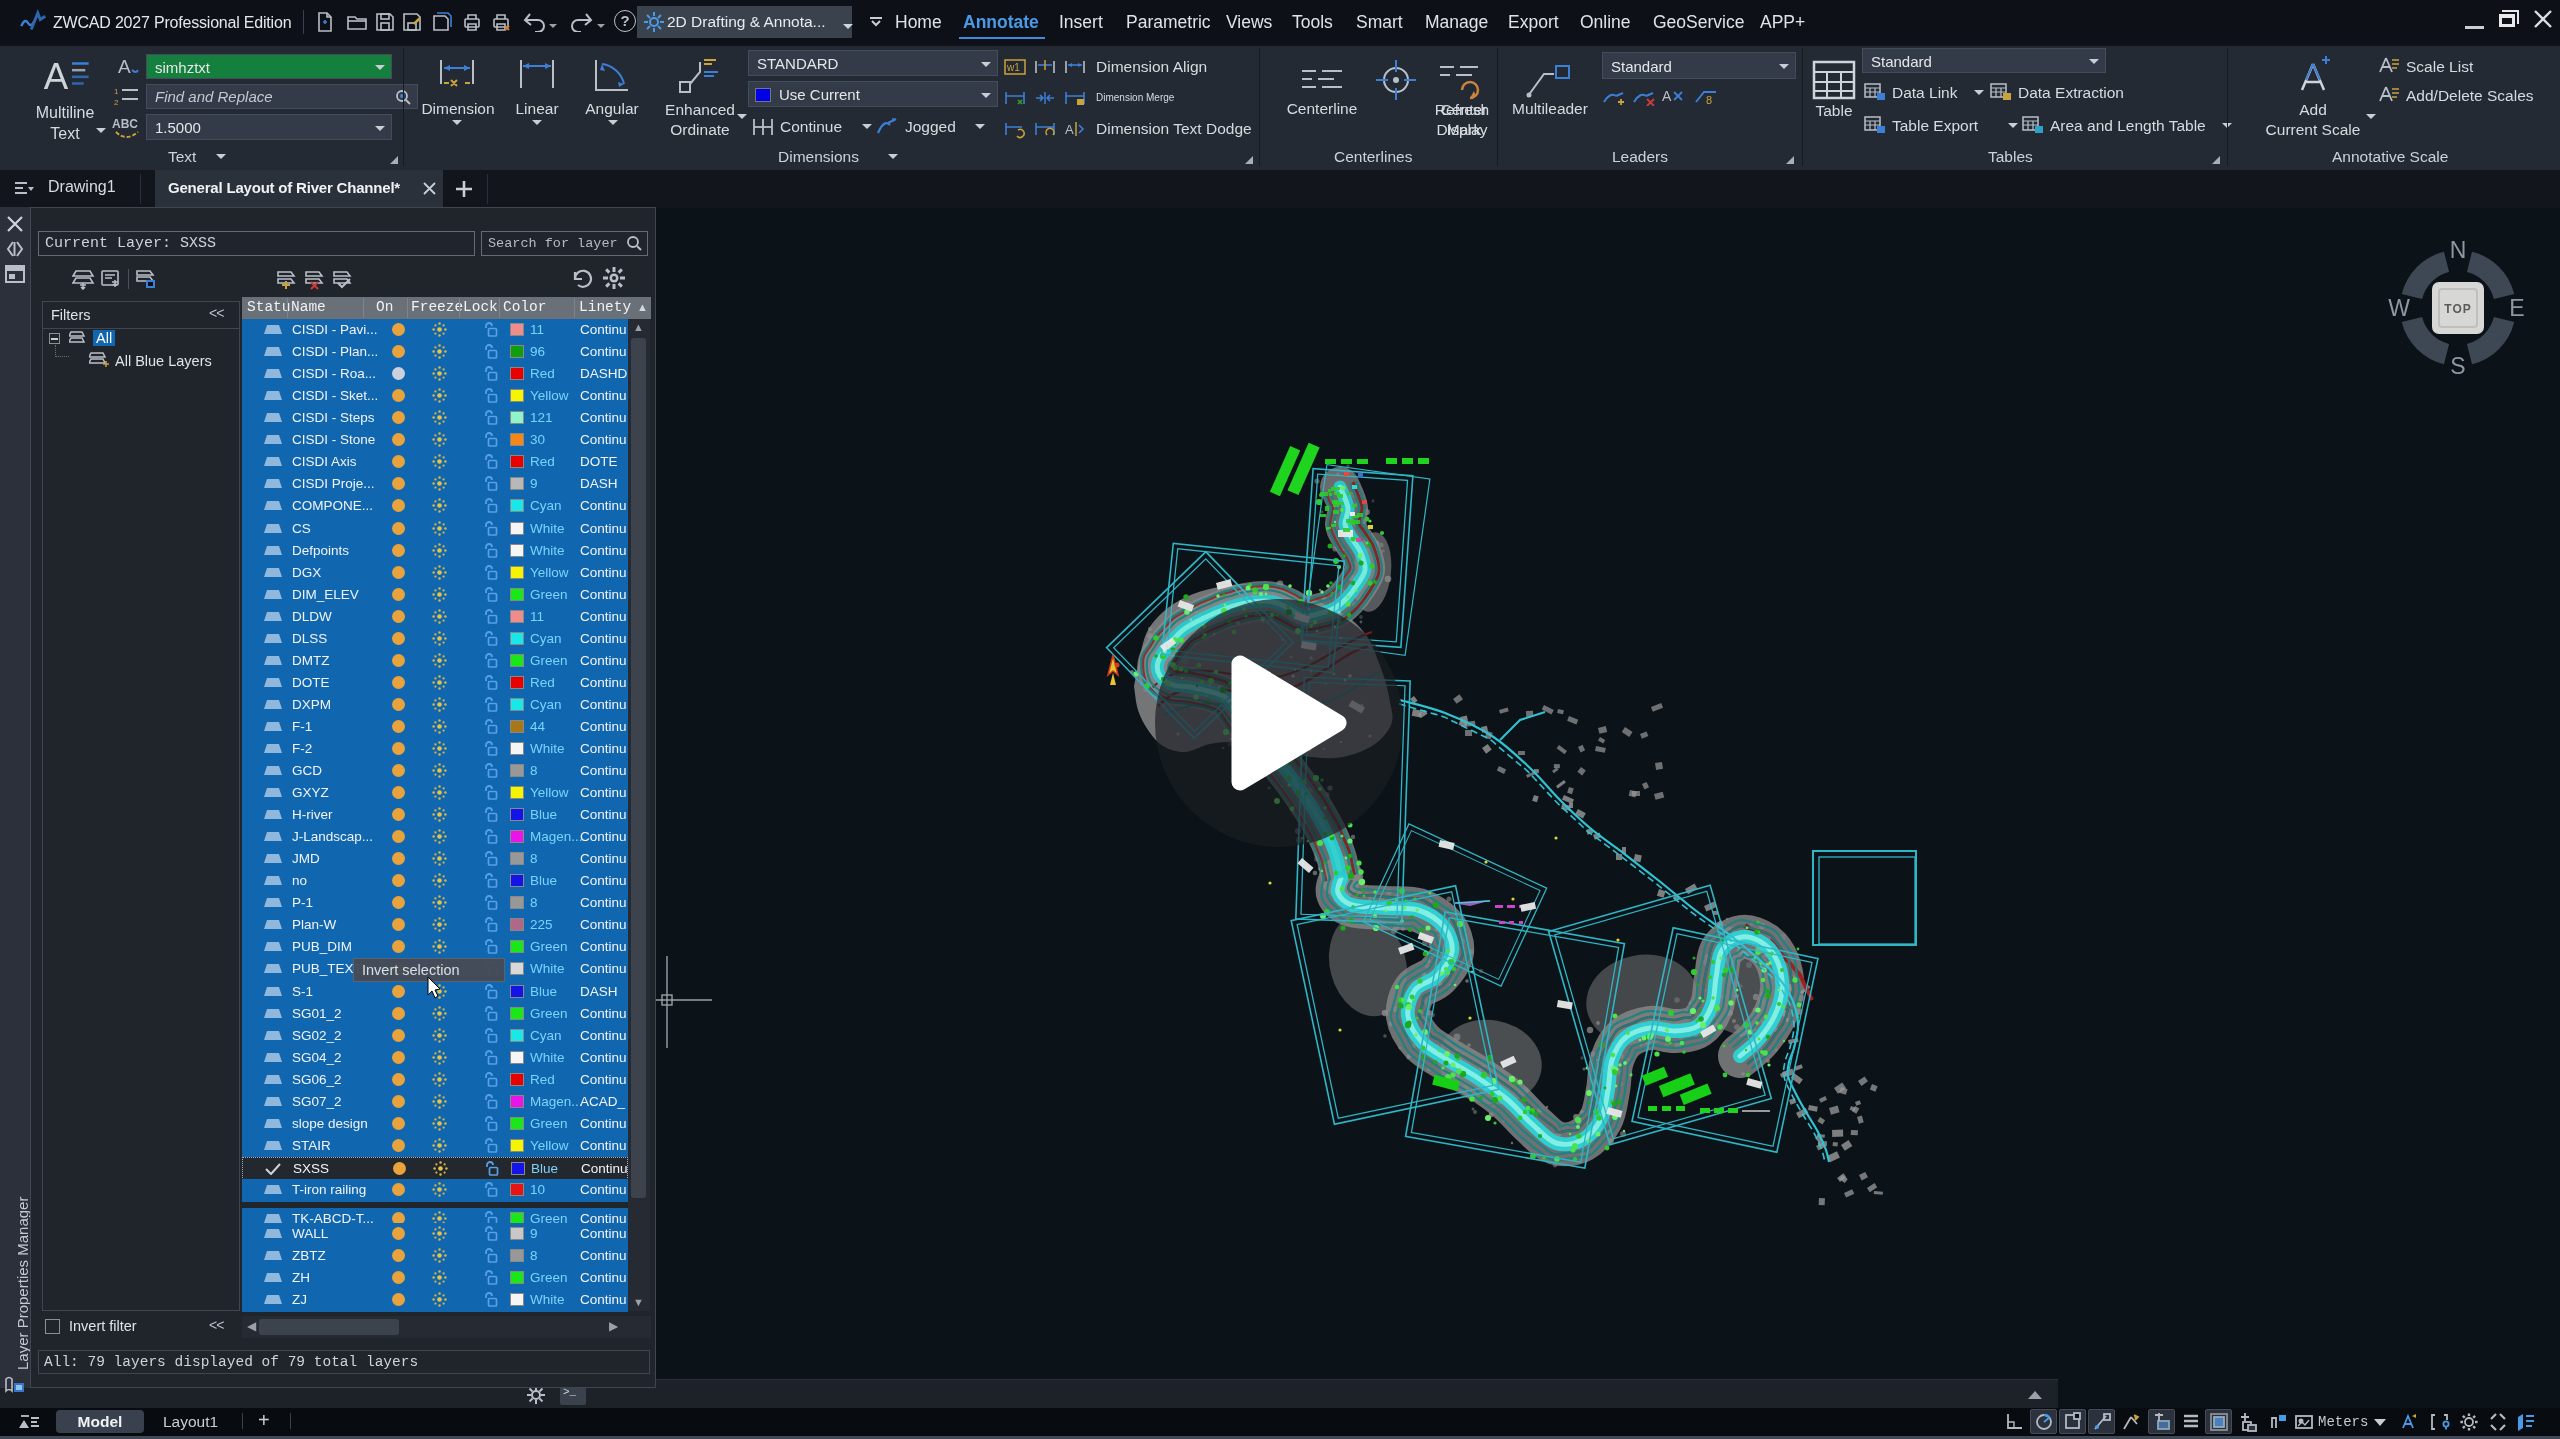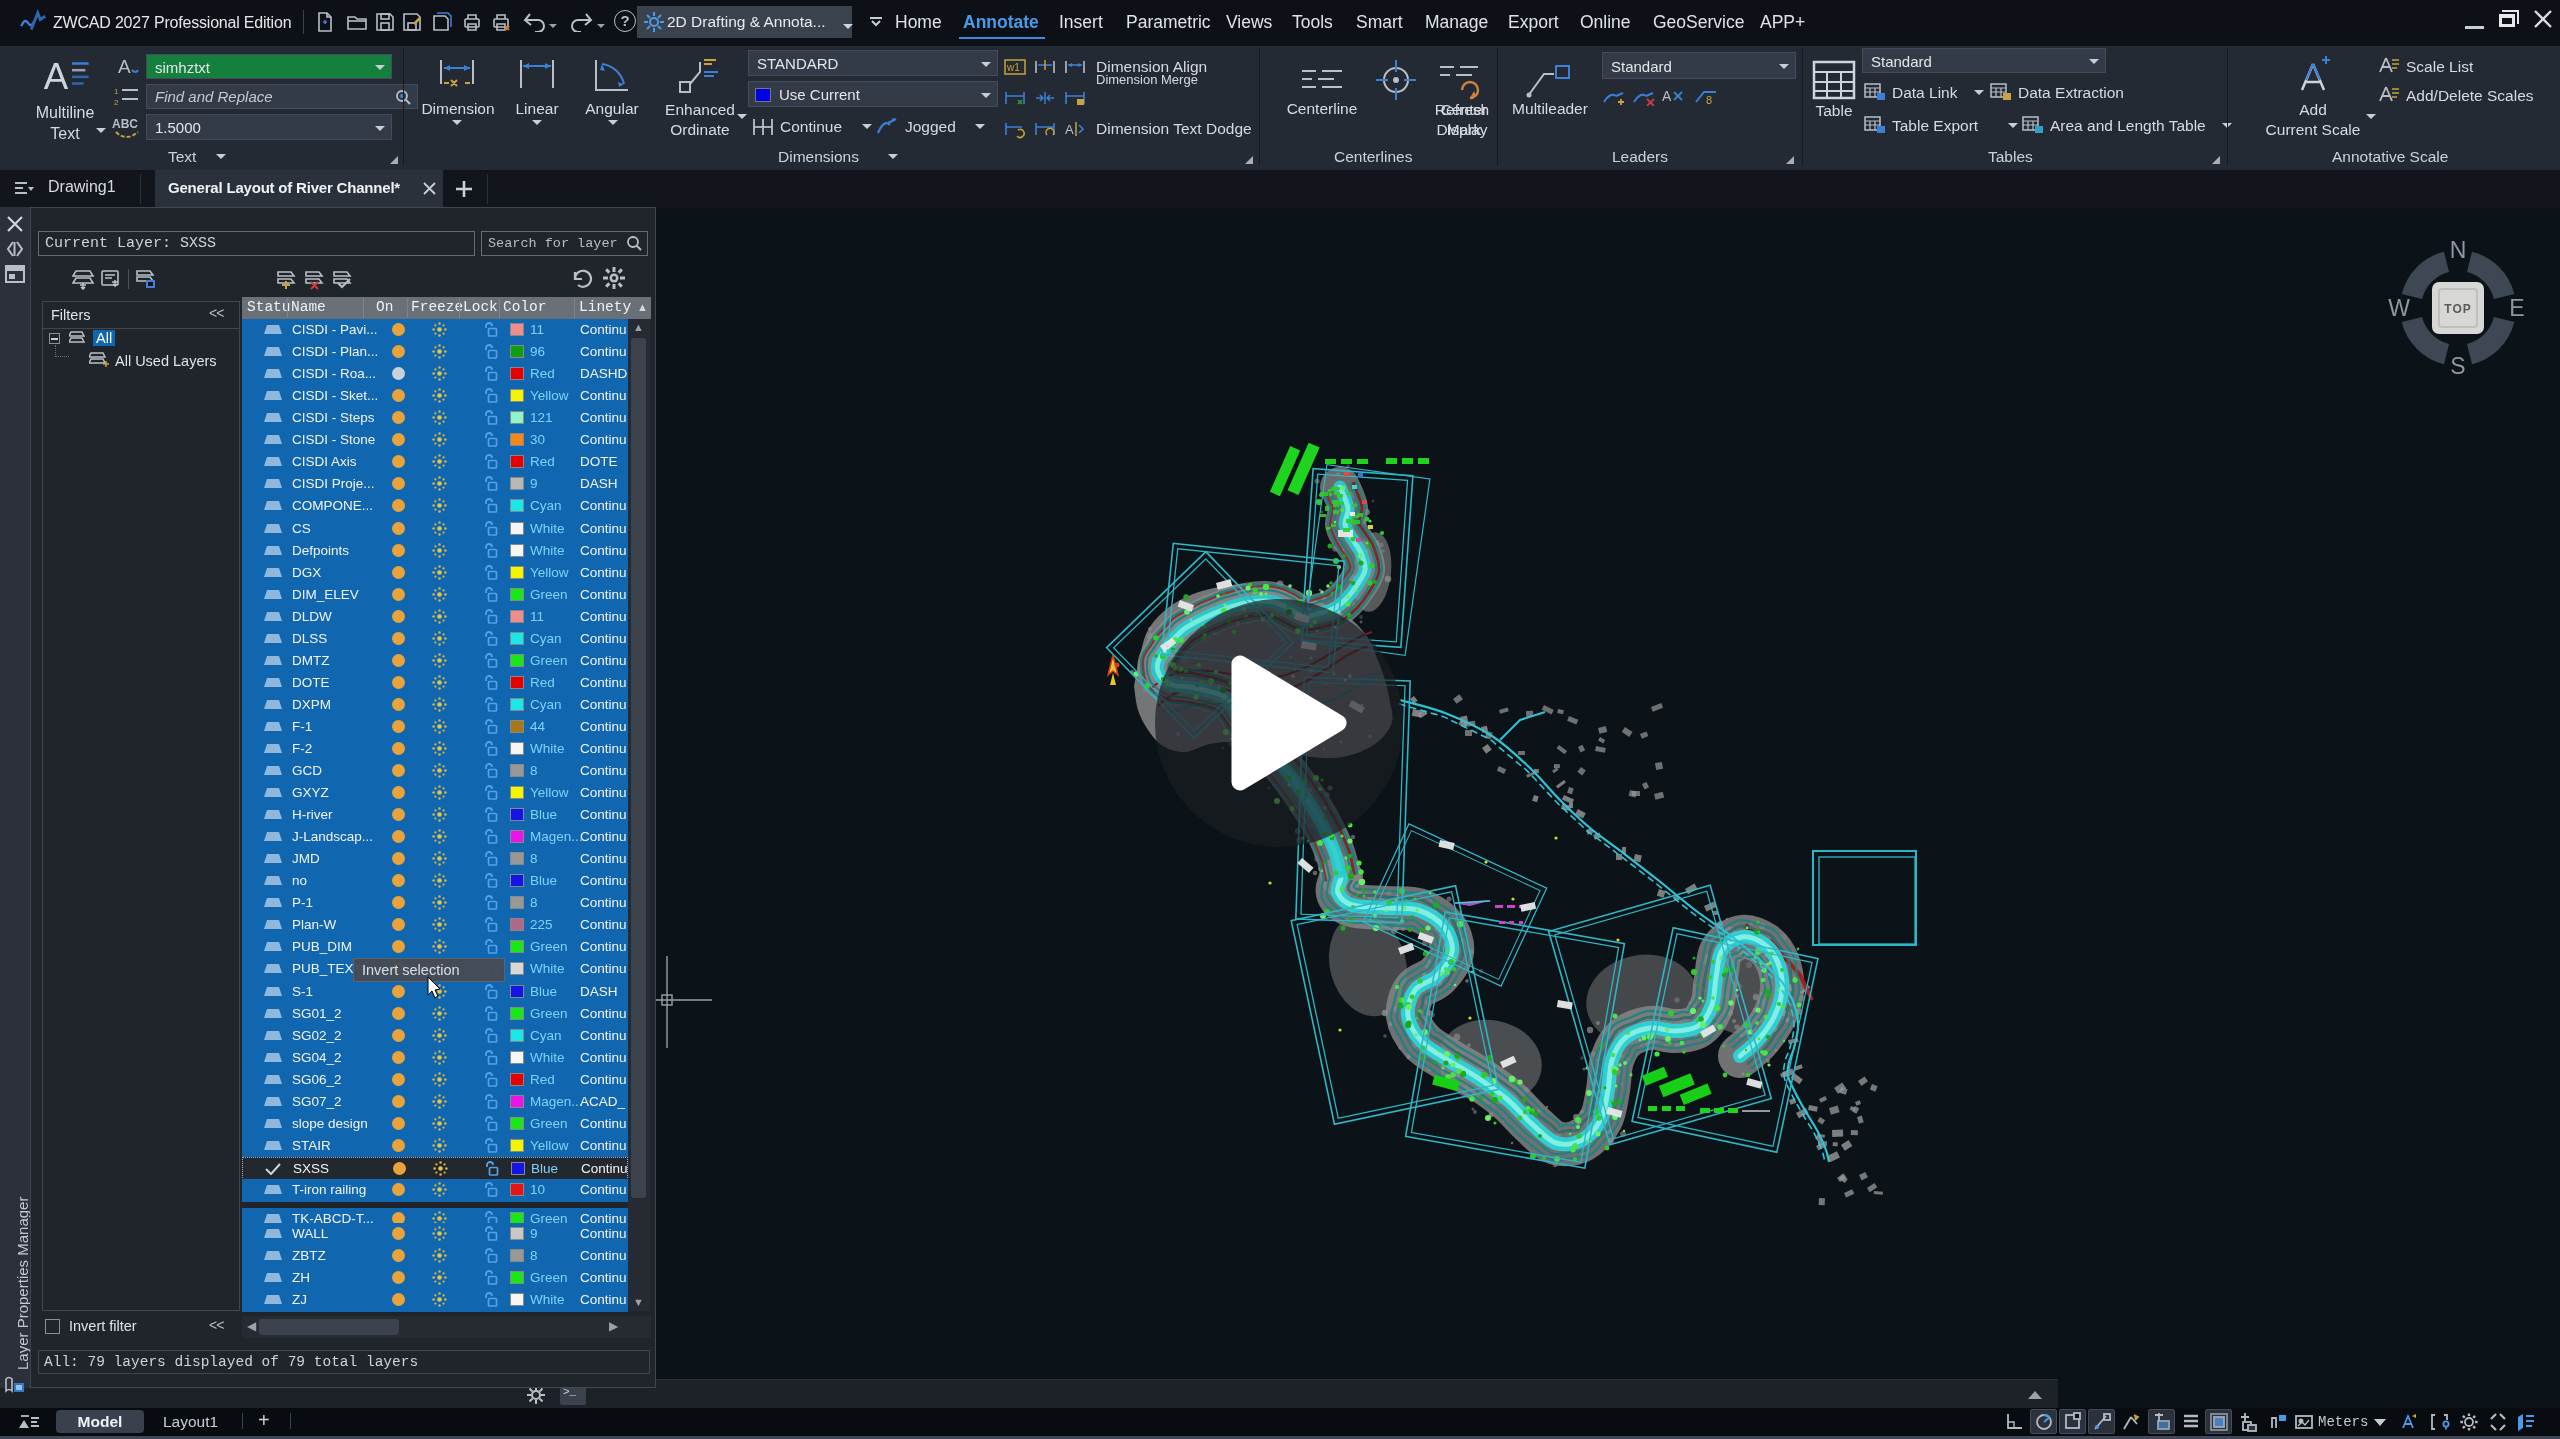--- a/index.html
+++ b/index.html
@@ -276,21 +276,21 @@
         <path d="M2,4 v12 M20,4 v12 M2,8 h18"></path>
       </g>
       <path d="M13,16 a4,4 0 1 1 6,0" stroke="#c9a33d" fill="none" stroke-width="1.5"></path>
     </svg>
     <svg class="ic" style="left:1064px;top:75px" width="22" height="20" viewBox="0 0 22 20">
       <text x="1" y="15" font-size="13" fill="#b9bfc7" font-family="Liberation Sans">A</text>
       <line x1="12" y1="3" x2="12" y2="17" stroke="#c9a33d" stroke-width="1.5"></line>
       <path d="M15,6 l4,4 -4,4" stroke="#3b7fd6" stroke-width="1.6" fill="none"></path>
     </svg>
     <span class="abs" style="left:1096px;top:14px;font-size:15.5px;color:#d7dbe0">Dimension Align</span>
-    <span class="abs" style="left:1096px;top:28px;font-size:13px;color:#d7dbe0">Dimension Merge</span>
+    <span class="abs" style="left:1096px;top:48px;font-size:10px;color:#d7dbe0">Dimension Merge</span>
     <span class="abs" style="left:1096px;top:76px;font-size:15.5px;color:#d7dbe0">Dimension Text Dodge</span>
     <div class="seclbl" style="left:778px">Dimensions</div>
     <div style="position:absolute;left:888px;top:110px;width:0;height:0;border-left:5px solid transparent;border-right:5px solid transparent;border-top:5px solid #c9ced5"></div>
     <svg style="position:absolute;left:1245px;top:112px" width="9" height="9">
       <path d="M8,0 L8,8 L0,8 Z" fill="#a9aeb6"></path>
     </svg>
     <div style="position:absolute;left:1259px;top:4px;width:1px;height:118px;background:#161a21"></div>
     <svg class="ic" style="left:1300px;top:22px" width="44" height="30" viewBox="0 0 44 30">
       <g stroke="#b9bfc7" stroke-width="2">
         <line x1="2" y1="5" x2="16" y2="5"></line>
@@ -1615,21 +1615,21 @@
     <svg class="abs" style="left:38px;top:122px" width="20" height="17" viewBox="0 0 20 17" fill="none" stroke="#b9bfc7" stroke-width="1.5">
       <path d="M2,2 h11 l2,4 h-15 z M2,8 h11 l2,4 h-15 z"></path>
     </svg>
     <span class="abs" style="left:62px;top:122px;font-size:14.5px;color:#fff;background:#1166b0;padding:0 3px">All</span>
     <div class="abs" style="left:24px;top:137px;width:1px;height:12px;border-left:1px dotted #6a7078"></div>
     <div class="abs" style="left:24px;top:148px;width:14px;height:1px;border-top:1px dotted #6a7078"></div>
     <svg class="abs" style="left:58px;top:143px" width="22" height="18" viewBox="0 0 22 18" fill="none" stroke="#b9bfc7" stroke-width="1.5">
       <path d="M2,2 h12 l2,4 h-16 z M2,8 h12 l2,4 h-16 z"></path>
       <path d="M14,13 h6 M17,10 v6" stroke="#c9a33d"></path>
     </svg>
-    <span class="abs" style="left:84px;top:145px;font-size:14.5px;color:#dfe3e8">All Used Layers</span>
+    <span class="abs" style="left:84px;top:145px;font-size:14.5px;color:#dfe3e8">All Blue Layers</span>
     <div class="abs" style="left:211px;top:89px;width:409px;height:22px;background:#697077">
       <span class="hcol" style="left:5px">Statu</span>
       <span class="hcol" style="left:49px">Name</span>
       <span class="hcol" style="left:134px">On</span>
       <span class="hcol" style="left:169px">Freeze</span>
       <span class="hcol" style="left:221px">Lock</span>
       <span class="hcol" style="left:261px">Color</span>
       <span class="hcol" style="left:337px">Linety</span>
       <span class="abs" style="left:395px;top:4px;font-size:11px;color:#d5d9de">▲</span>
     </div>

